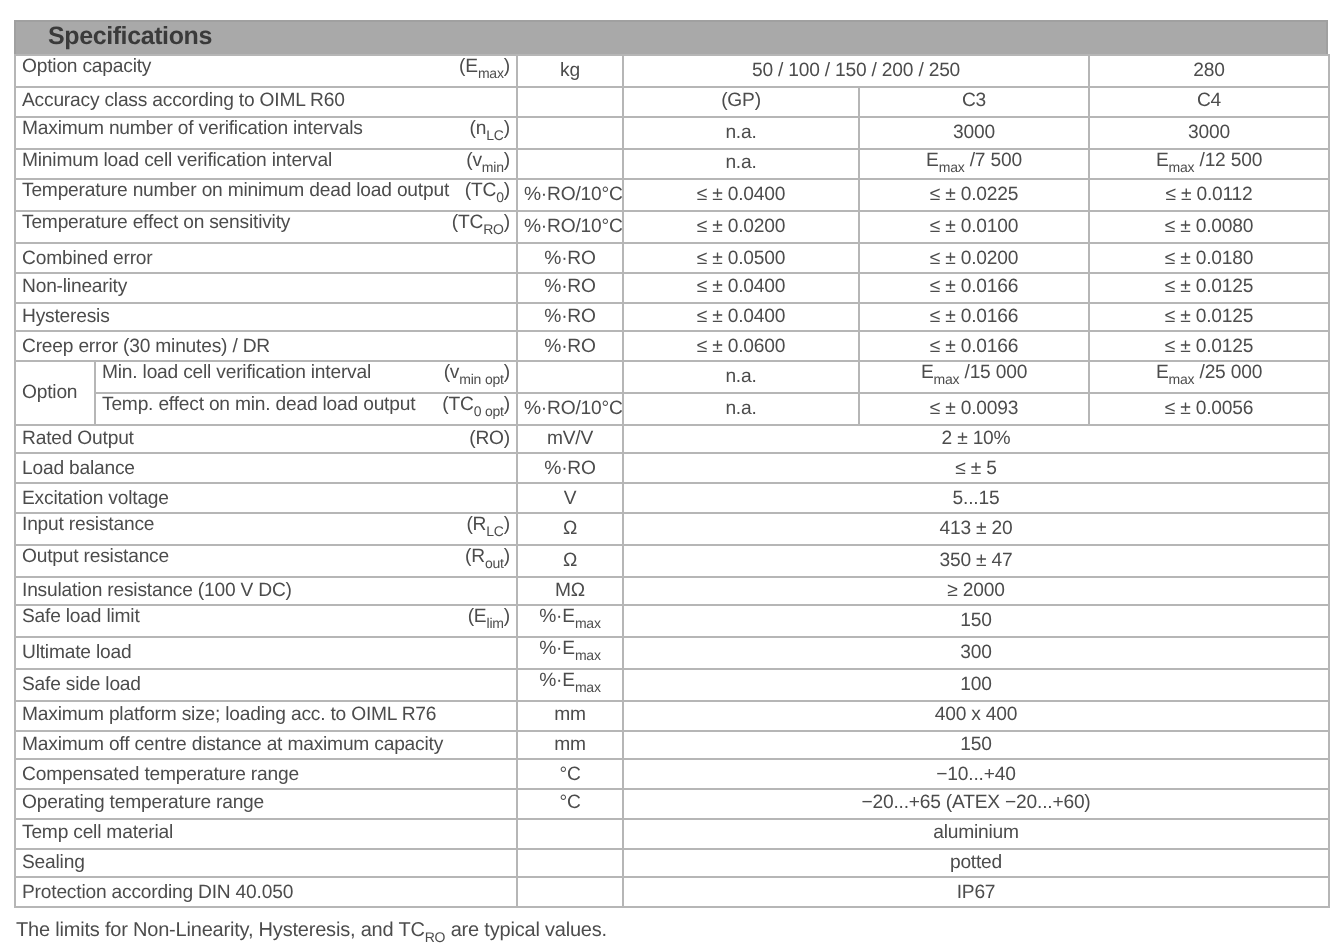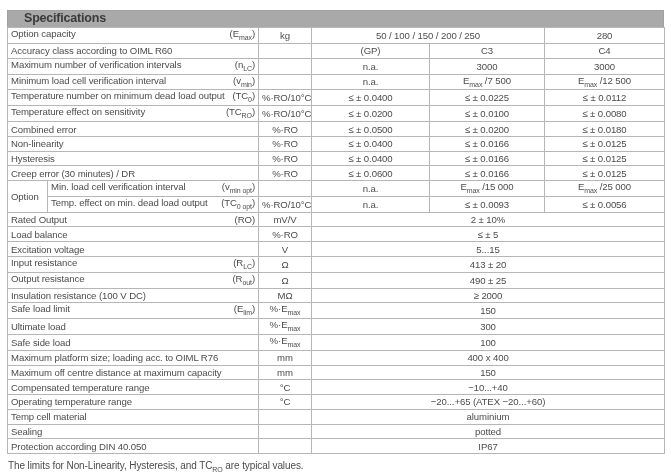--- a/index.html
+++ b/index.html
@@ -203,21 +203,21 @@
           </td>
           <td class="ucell">Ω</td>
           <td class="vcell" colspan="3">413 ± 20</td>
         </tr>
         <tr>
           <td class="ncell" colspan="2">
             <span class="nlabel">Output resistance</span>
             <span class="nsym">(R<sub>out</sub>)</span>
           </td>
           <td class="ucell">Ω</td>
-          <td class="vcell" colspan="3">490 ± 25</td>
+          <td class="vcell" colspan="3">350 ± 47</td>
         </tr>
         <tr>
           <td class="ncell" colspan="2">
             <span class="nlabel">Insulation resistance (100 V DC)</span>
             <span class="nsym"></span>
           </td>
           <td class="ucell">MΩ</td>
           <td class="vcell" colspan="3">≥ 2000</td>
         </tr>
         <tr>

